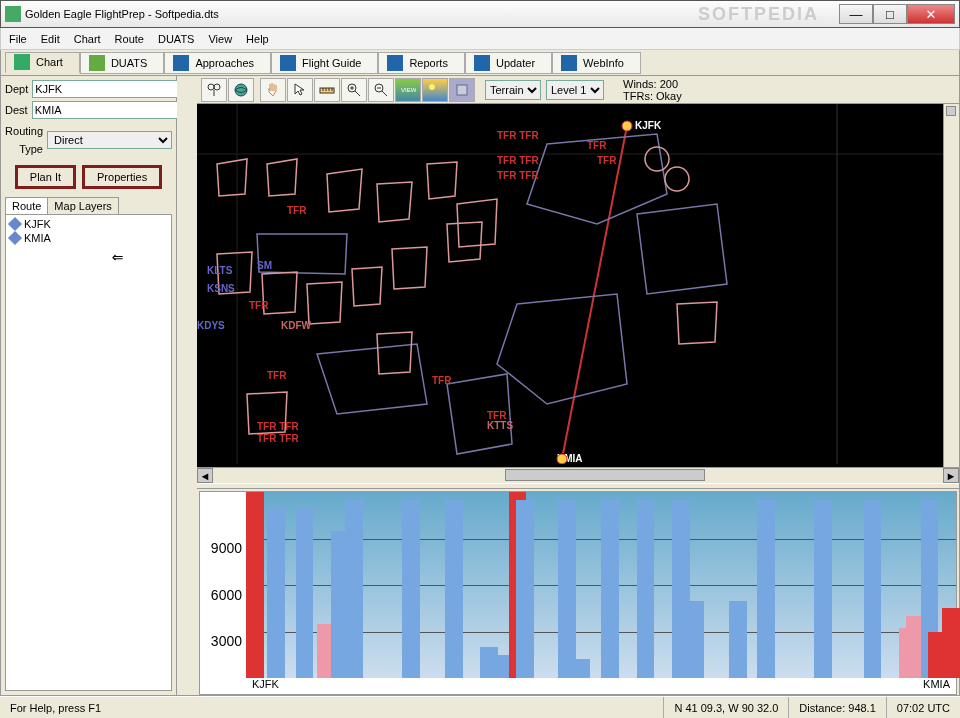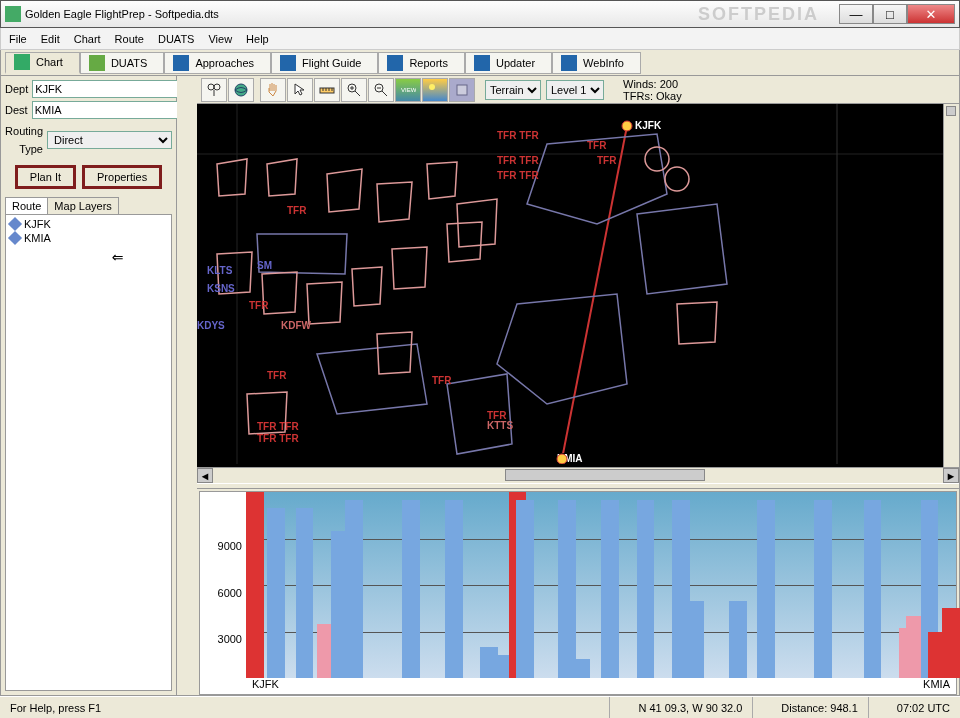--- a/index.html
+++ b/index.html
@@ -67,30 +67,30 @@
   .maphsb { height: 16px; background: #ece9d8; border-top: 1px solid #999; display: flex; }
   .maphsb .arr { width: 16px; text-align: center; border: 1px solid #888; background:#ccc; cursor: pointer; line-height: 14px; }
   .maphsb .track { flex: 1; position: relative; }
   .maphsb .thm { position: absolute; left: 40%; top: 1px; width: 200px; height: 12px; background: #ccc; border: 1px solid #888; }
   
   .splitter { height: 6px; background: #ece9d8; border-top: 1px solid #fff; border-bottom: 1px solid #999; cursor: row-resize; }
   
   .profile { height: 204px; border: 1px solid #999; margin: 2px 2px 0 2px; background: #fff; display: flex; flex-direction: column; }
   .profile .pchart { flex: 1; display: flex; }
   .profile .yaxis { width: 46px; background: #fff; position: relative; }
-  .profile .yaxis span { position: absolute; right: 4px; font-size: 11px; }
+  .profile .yaxis span { position: absolute; right: 4px; font-size: 14px; }
   .profile .bars { flex: 1; background: linear-gradient(to bottom, #6ac, #cde); position: relative; }
   .profile .bars .gl { position: absolute; left: 0; right: 0; height: 1px; background: #555; }
   .profile .bars .bar { position: absolute; bottom: 0; }
   .profile .plabels { height: 16px; display: flex; padding: 0 6px; }
   .profile .plabels span:first-child { margin-left: 46px; }
   .profile .plabels span:last-child { margin-left: auto; }
   
   
-  .statusbar { height: 22px; background: #ece9d8; border-top: 1px solid #fff; display: flex; align-items: center; font-size: 11px; gap: 18px; }
+  .statusbar { height: 22px; background: #ece9d8; border-top: 1px solid #fff; display: flex; align-items: center; font-size: 11px; }
   .statusbar .seg { padding: 0 10px; border-right: 1px solid #aaa; height: 100%; display: flex; align-items: center; }
   .statusbar .seg:first-child { flex: 1; }
 </style>
 </head>
 <body>
 
 <div class="titlebar">
   <div class="icon"></div>
   <div class="title">Golden Eagle FlightPrep - Softpedia.dts</div>
   <div class="watermark">SOFTPEDIA</div>

